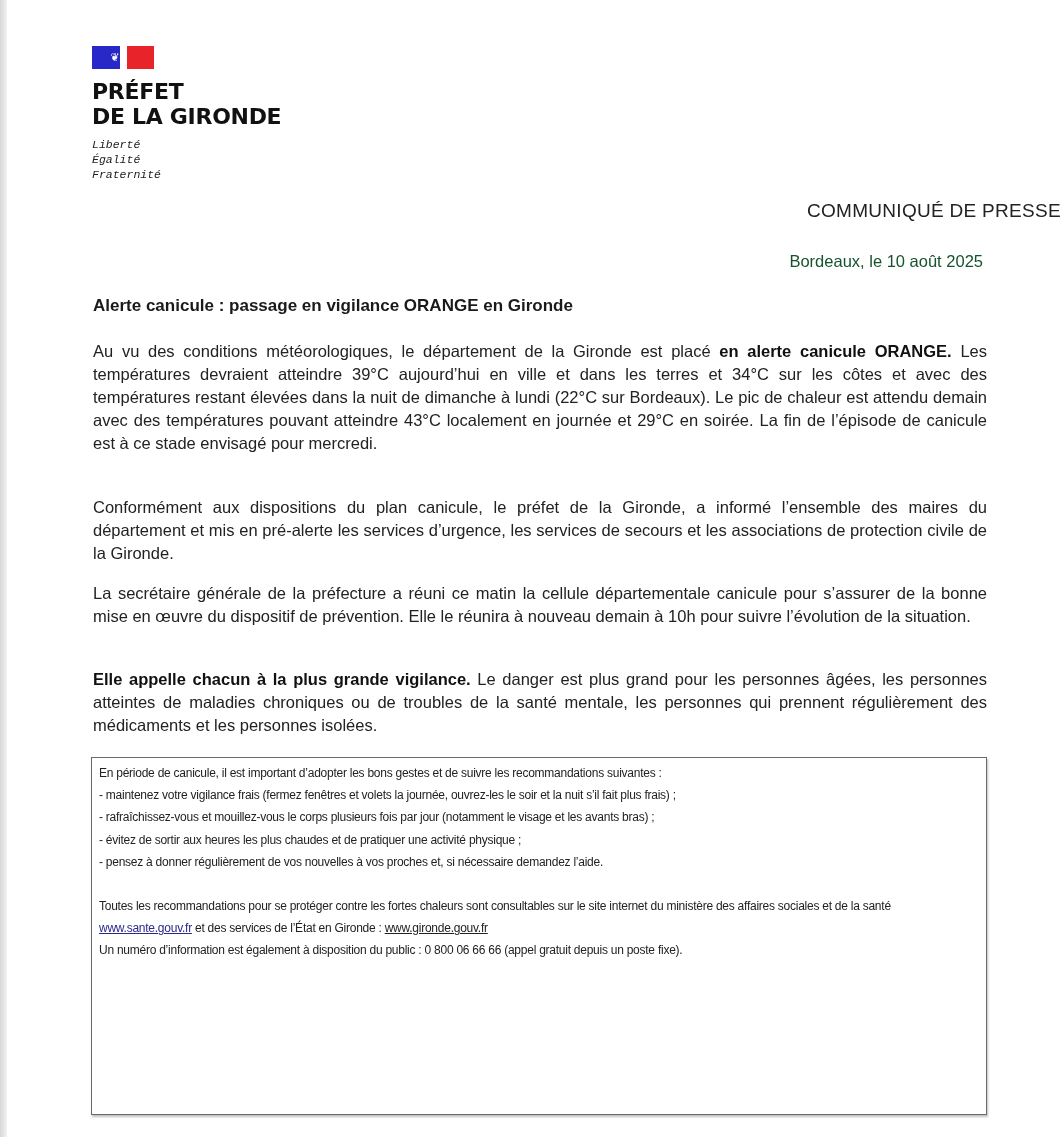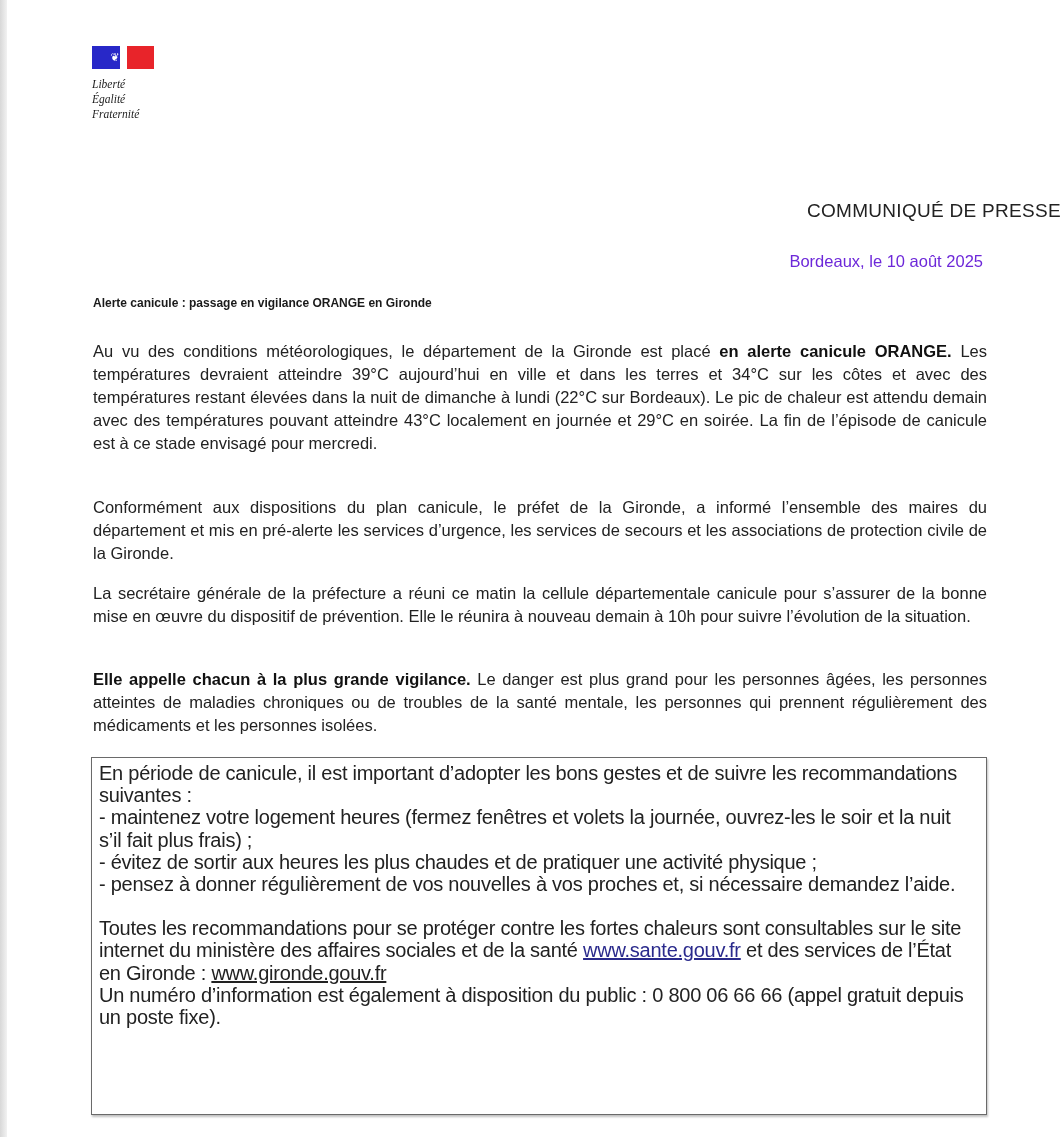--- a/index.html
+++ b/index.html
@@ -29,71 +29,75 @@
       margin-top: 10px;
       font-family: "DejaVu Sans", sans-serif;
       font-weight: bold;
       font-size: 22px;
       line-height: 25px;
       color: #111;
       letter-spacing: -0.3px;
     }
     .motto {
       margin-top: 8px;
-      font-family: Liberation Serif, serif;
+      font-family: Liberation Mono, monospace;
       font-style: italic;
       font-size: 11.5px;
       line-height: 15px;
       color: #222;
     }
     .doc-type {
       position: absolute; left: 0; width: 1061px; top: 200px;
       text-align: right; font-size: 19px; letter-spacing: 0.3px; color: #222;
       padding-left: 28px; box-sizing: border-box;
     }
     .date-line {
-      position: absolute; right: 78px; top: 252px; font-size: 16.5px; color: #6d28d9;
+      position: absolute; right: 78px; top: 252px; font-size: 16.5px; color: #14532d;
     }
     .title {
-      position: absolute; left: 93px; top: 296px; font-size: 12px; font-weight: bold; color: #1a1a1a;
+      position: absolute; left: 93px; top: 296px; font-size: 17px; font-weight: bold; color: #1a1a1a;
     }
     .para {
       position: absolute; left: 93px; width: 894px;
       font-size: 16.5px; line-height: 23px; text-align: justify; color: #222;
     }
     .p1 { top: 340px; }
     .p2 { top: 496px; }
     .p3 { top: 582px; }
     .p4 { top: 668px; }
     .para b { font-weight: bold; color: #111; }
     .box {
       position: absolute; left: 91px; top: 757px; width: 896px; height: 358px;
       border: 1.5px solid #6a6a6a; box-sizing: border-box;
       box-shadow: 1px 2px 2px rgba(0,0,0,0.25);
       padding: 4px 11px 0 7px;
       font-family: "Liberation Sans", sans-serif;
-      font-size: 20px; line-height: 22.2px; color: #222;
+      font-size: 12px; line-height: 22.2px; color: #222;
       letter-spacing: -0.25px;
     }
     .box .line { white-space: normal; }
     .box .gap { height: 22px; }
     .link { color: #2a2a8c; text-decoration: underline; margin-top: 44px; }
     .link-plain { color: #222; text-decoration: underline; }
   </style>
 </head>
 <body>
 
 <div class="left-edge"></div>
 
 <div class="logo-block">
   <div class="flag">
     <div class="blue"></div>
       <div class="white"></div>
       <div class="red"></div>
     <span class="marianne">❦</span>
+  </div>
+  <div class="pref-name">
+    <div>PRÉFET</div>
+    <div>DE LA GIRONDE</div>
   </div>
   <div class="motto">
     <div>Liberté</div>
     <div>Égalité</div>
     <div>Fraternité</div>
   </div>
 </div>
 
 <div class="doc-type">COMMUNIQUÉ DE PRESSE</div>
 
@@ -104,19 +108,20 @@
 <div class="para p1"><span>Au vu des conditions météorologiques, le département de la Gironde est placé </span><b>en alerte canicule ORANGE.</b><span> Les températures devraient atteindre 39°C aujourd’hui en ville et dans les terres et 34°C sur les côtes et avec des températures restant élevées dans la nuit de dimanche à lundi (22°C sur Bordeaux). Le pic de chaleur est attendu demain avec des températures pouvant atteindre 43°C localement en journée et 29°C en soirée. La fin de l’épisode de canicule est à ce stade envisagé pour mercredi.</span></div>
 
 <div class="para p2">Conformément aux dispositions du plan canicule, le préfet de la Gironde, a informé l’ensemble des maires du département et mis en pré-alerte les services d’urgence, les services de secours et les associations de protection civile de la Gironde.</div>
 
 <div class="para p3">La secrétaire générale de la préfecture a réuni ce matin la cellule départementale canicule pour s’assurer de la bonne mise en œuvre du dispositif de prévention. Elle le réunira à nouveau demain à 10h pour suivre l’évolution de la situation.</div>
 
 <div class="para p4"><b>Elle appelle chacun à la plus grande vigilance.</b><span> Le danger est plus grand pour les personnes âgées, les personnes atteintes de maladies chroniques ou de troubles de la santé mentale, les personnes qui prennent régulièrement des médicaments et les personnes isolées.</span></div>
 
 <div class="box">
   <div class="line">En période de canicule, il est important d’adopter les bons gestes et de suivre les recommandations suivantes :</div>
-  <div class="line">- maintenez votre logement heures (fermez fenêtres et volets la journée, ouvrez-les le soir et la nuit s’il fait plus frais) ;</div>
+  <div class="line">- maintenez votre vigilance frais (fermez fenêtres et volets la journée, ouvrez-les le soir et la nuit s’il fait plus frais) ;</div>
+  <div class="line">- rafraîchissez-vous et mouillez-vous le corps plusieurs fois par jour  (notamment le visage et les avants bras) ;</div>
   <div class="line">- évitez de sortir aux heures les plus chaudes et de pratiquer une activité physique ;</div>
   <div class="line">- pensez à donner régulièrement de vos nouvelles à vos proches et, si nécessaire demandez l’aide.</div>
   <div class="gap"></div>
   <div class="line"><span>Toutes les recommandations pour se protéger contre les fortes chaleurs sont consultables sur le site internet du ministère des affaires sociales et de la santé </span><a class="link">www.sante.gouv.fr</a><span> et des services de l’État en Gironde : </span><a class="link-plain">www.gironde.gouv.fr</a></div>
   <div class="line">Un numéro d’information est également à disposition du public : 0 800 06 66 66 (appel gratuit depuis un poste fixe).</div>
 </div>
 
 </body></html>

